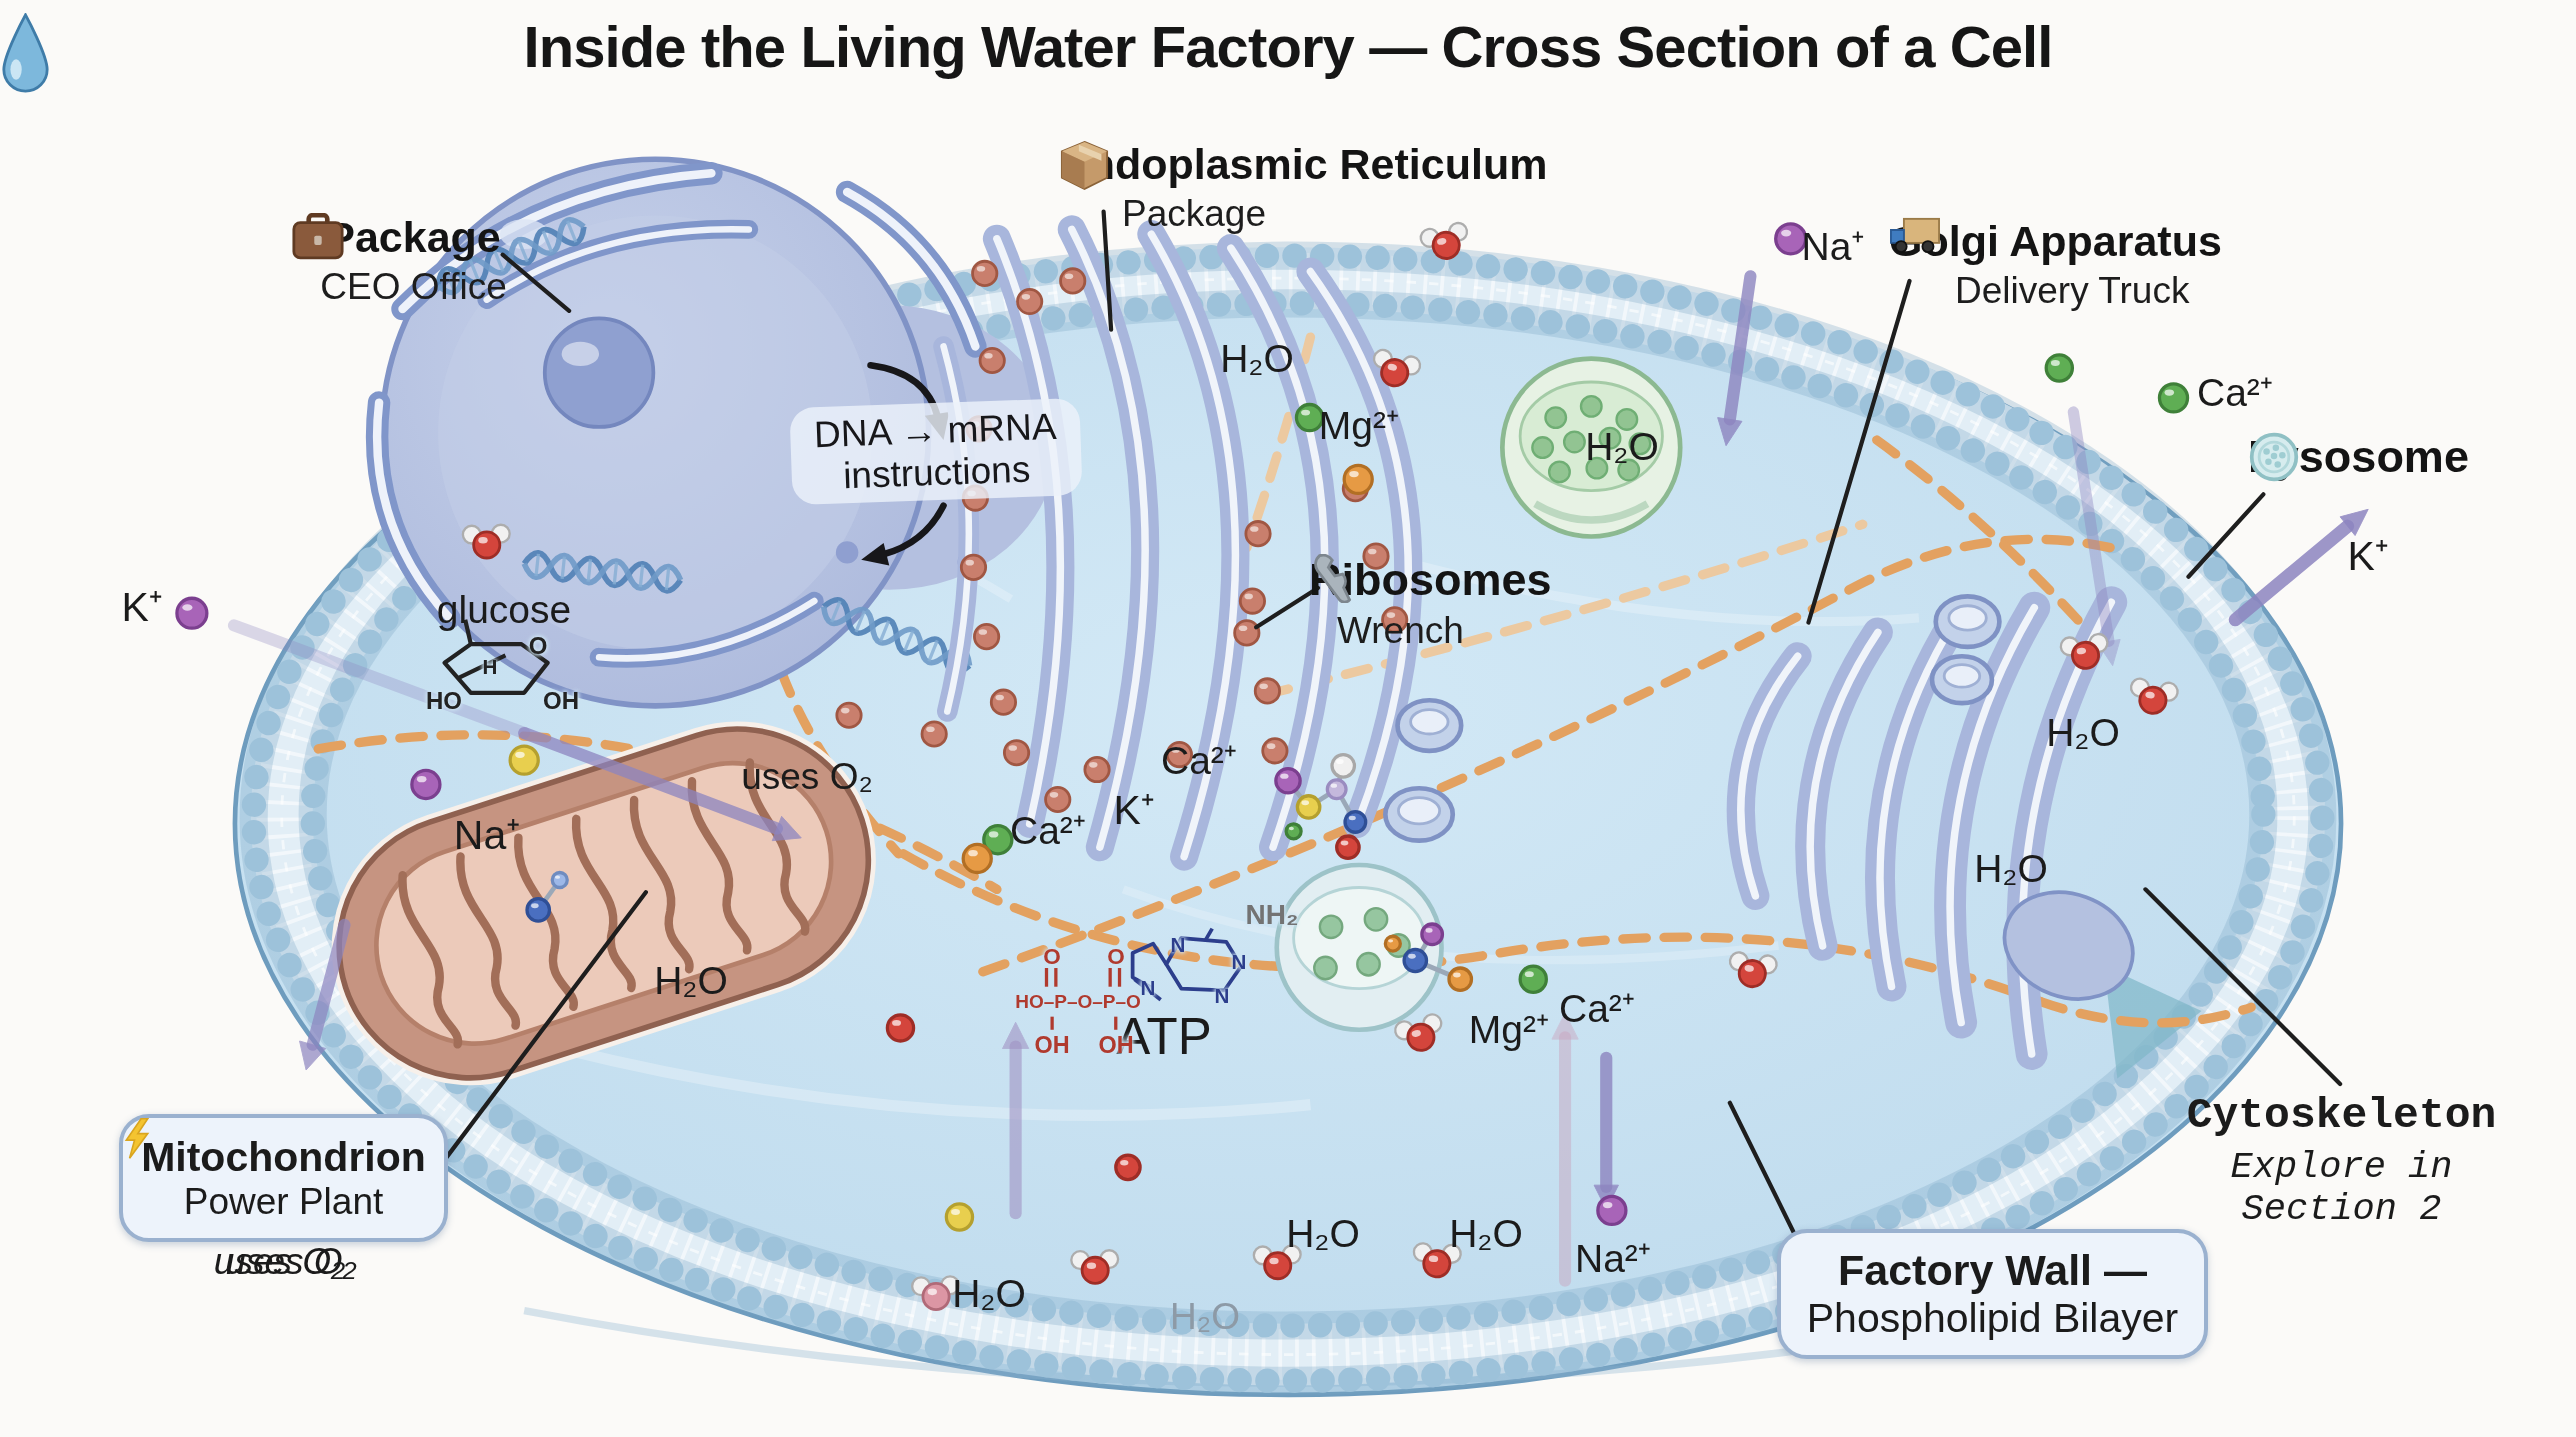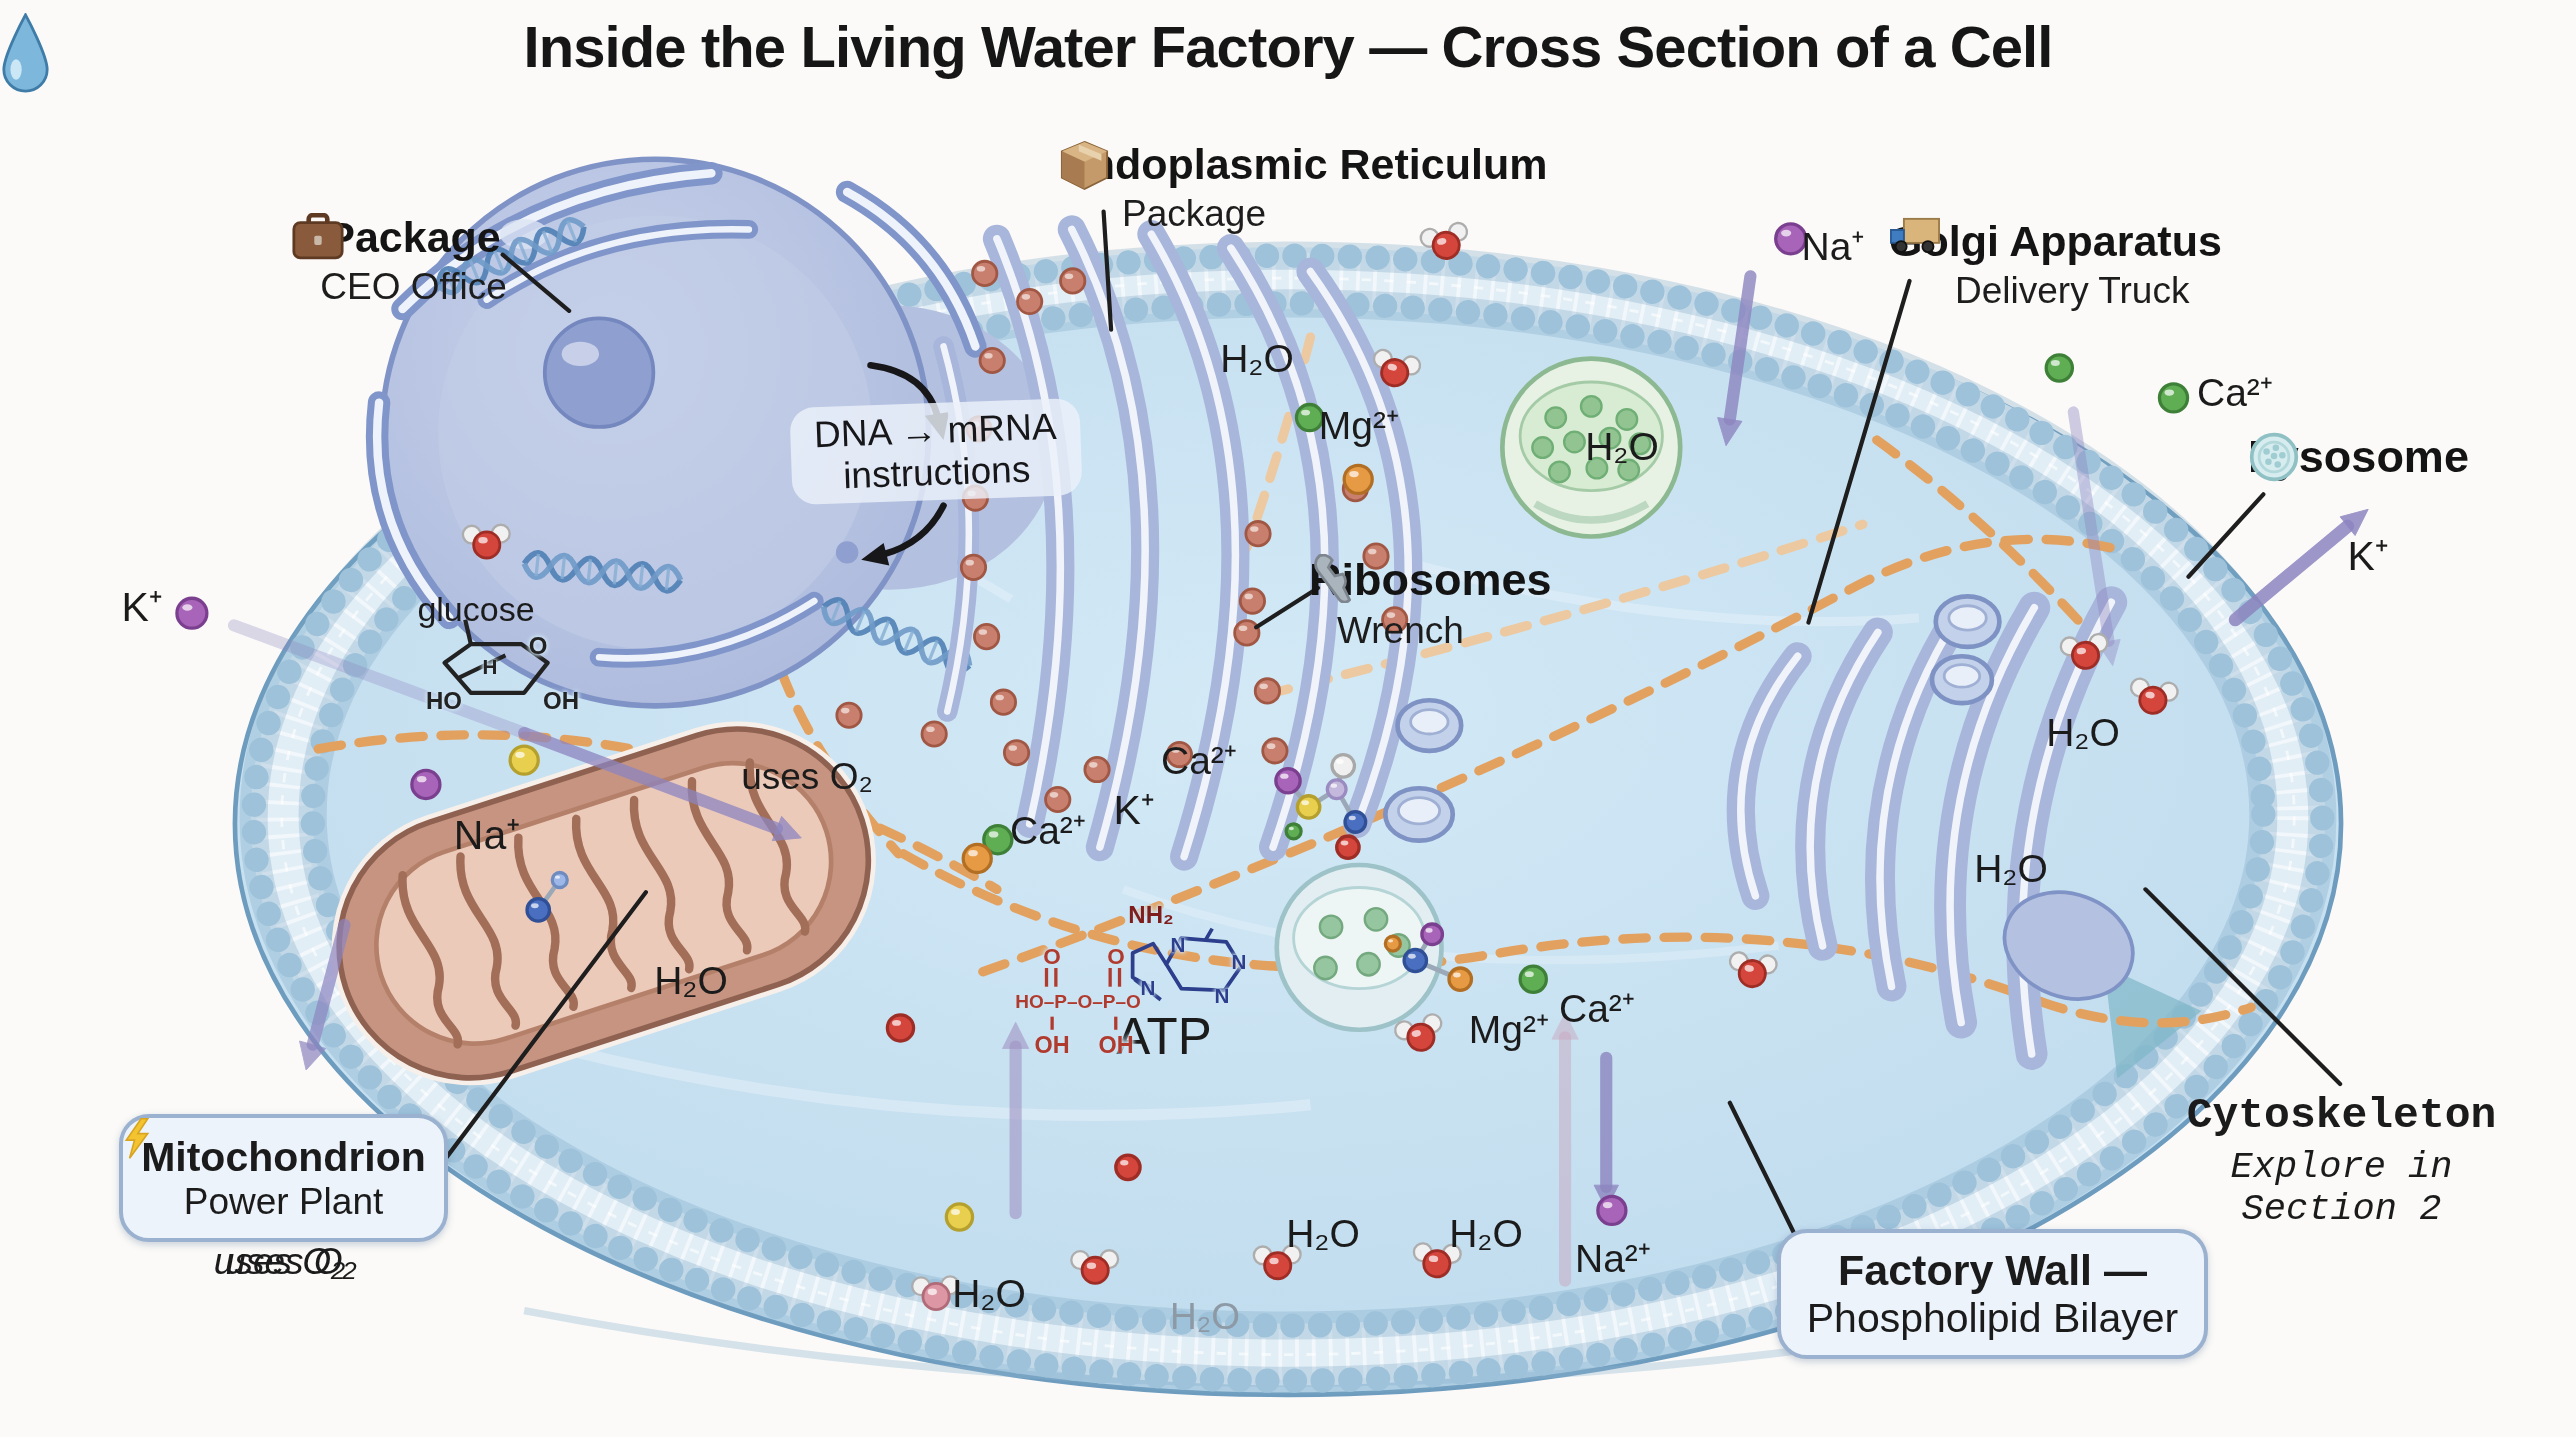--- a/index.html
+++ b/index.html
@@ -585,21 +585,21 @@
   <div class="sub">Explore in Section 2</div>
 </div>
 
 <div class="instr">
   <div>DNA → mRNA</div>
   <div>instructions</div>
 </div>
 
 <div id="labels">
       <div class="lbl" style="left: 142px; top: 608px; font-size: 41px;">K⁺</div>
-      <div class="lbl" style="left: 476px; top: 610px; font-size: 34px;">glucose</div>
+      <div class="lbl" style="left: 504px; top: 610px; font-size: 39px;">glucose</div>
       <div class="lbl" style="left: 487px; top: 836px; font-size: 41px;">Na⁺</div>
       <div class="lbl" style="left: 691px; top: 981px; font-size: 39px;">H₂O</div>
       <div class="lbl" style="left: 807px; top: 777px; font-size: 37px;">uses O₂</div>
       <div class="lbl" style="left: 1257px; top: 359px; font-size: 39px;">H₂O</div>
       <div class="lbl" style="left: 1359px; top: 426px; font-size: 39px;">Mg²⁺</div>
       <div class="lbl" style="left: 1199px; top: 761px; font-size: 39px;">Ca²⁺</div>
       <div class="lbl" style="left: 1134px; top: 811px; font-size: 41px;">K⁺</div>
       <div class="lbl" style="left: 1048px; top: 831px; font-size: 39px;">Ca²⁺</div>
       <div class="lbl" style="left: 1164px; top: 1037px; font-size: 51px;">ATP</div>
       <div class="lbl" style="left: 989px; top: 1294px; font-size: 39px;">H₂O</div>
@@ -618,21 +618,21 @@
       <div class="lbl" style="left: 291px; top: 1262px; font-size: 37px; font-style: italic;">uses O₂</div>
       <div class="chem" style="left: 538px; top: 646px; font-size: 24px; color: rgb(34, 34, 34);">O</div>
       <div class="chem" style="left: 490px; top: 667px; font-size: 20.6px; color: rgb(34, 34, 34);">H</div>
       <div class="chem" style="left: 444px; top: 701px; font-size: 24px; color: rgb(34, 34, 34);">HO</div>
       <div class="chem" style="left: 561px; top: 701px; font-size: 24px; color: rgb(34, 34, 34);">OH</div>
       <div class="chem" style="left: 1078px; top: 1002px; font-size: 19px; color: rgb(176, 58, 46);">HO–P–O–P–O</div>
       <div class="chem" style="left: 1052px; top: 957px; font-size: 22.5px; color: rgb(176, 58, 46);">O</div>
       <div class="chem" style="left: 1116px; top: 957px; font-size: 22.5px; color: rgb(176, 58, 46);">O</div>
       <div class="chem" style="left: 1052px; top: 1045px; font-size: 23.4px; color: rgb(176, 58, 46);">OH</div>
       <div class="chem" style="left: 1116px; top: 1045px; font-size: 23.4px; color: rgb(176, 58, 46);">OH</div>
-      <div class="chem" style="left: 1151px; top: 915px; font-size: 24px; color: #7f1d1d;">NH₂</div>
+      <div class="chem" style="left: 1272px; top: 915px; font-size: 28px; color: #737373;">NH₂</div>
       <div class="chem" style="left: 1178px; top: 945px; font-size: 20.6px; color: rgb(44, 62, 140);">N</div>
       <div class="chem" style="left: 1239px; top: 962px; font-size: 20.6px; color: rgb(44, 62, 140);">N</div>
       <div class="chem" style="left: 1222px; top: 996px; font-size: 20.6px; color: rgb(44, 62, 140);">N</div>
       <div class="chem" style="left: 1148px; top: 988px; font-size: 20.6px; color: rgb(44, 62, 140);">N</div>
     </div>
 
 </div>
 
 
 </body></html>

